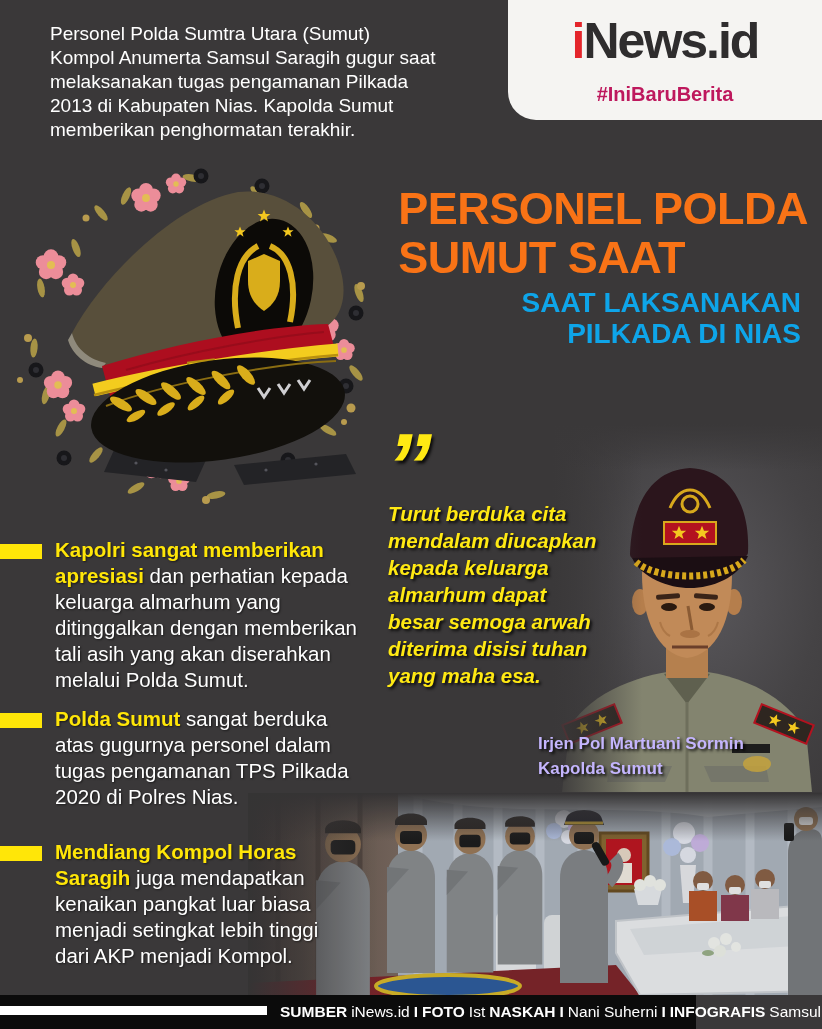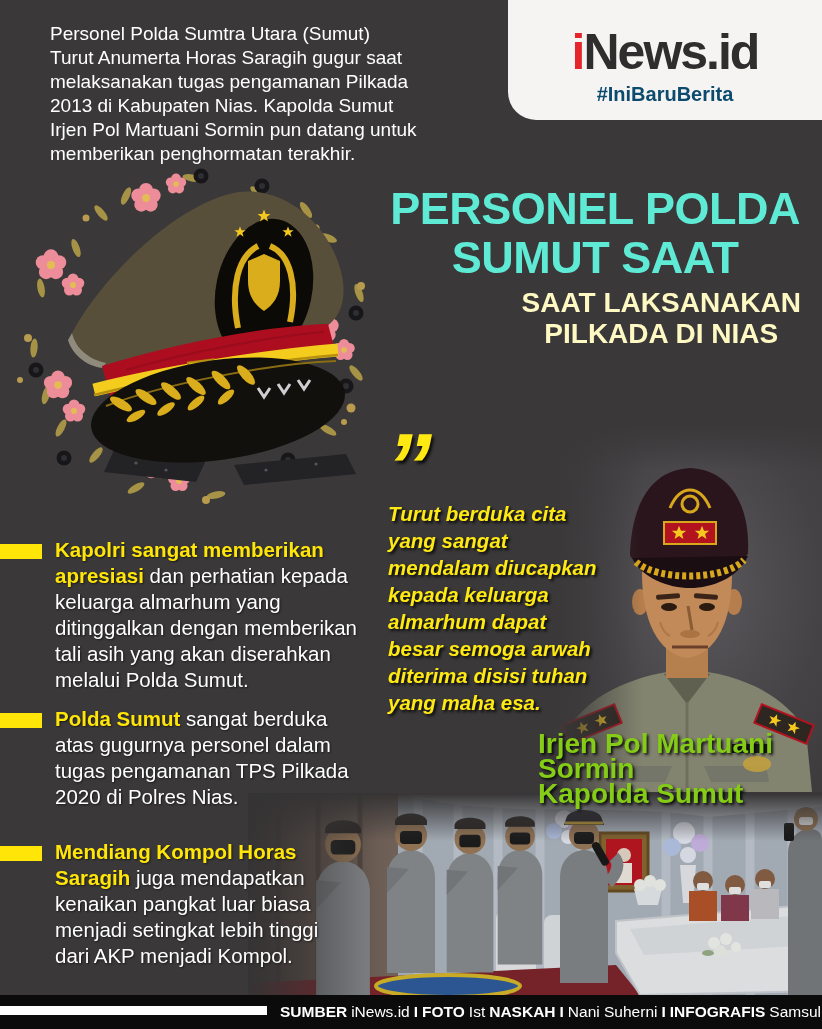--- a/index.html
+++ b/index.html
@@ -11,72 +11,71 @@
   
   .brand-box{
     position:absolute;left:508px;top:-26px;width:314px;height:146px;
     background:#f5f4f2;border-radius:26px 0 0 26px;
     border-bottom-left-radius:28px;z-index:5;
     display:flex;flex-direction:column;align-items:center;justify-content:flex-end;
     padding-bottom:14px;box-sizing:border-box;
   }
   .brand-logo{font-weight:700;font-size:50px;letter-spacing:-2px;line-height:1;color:#2f2d2e;}
   .brand-logo .logo-i{color:#e4252b;}
-  .brand-tag{font-weight:700;font-size:20px;color:#0c4a6e;margin-top:6px;letter-spacing:0px;}
+  .brand-tag{font-weight:700;font-size:20px;color:#be185d;margin-top:17px;letter-spacing:0px;}
   
   .intro{position:absolute;left:50px;top:22px;width:460px;color:#ffffff;
     font-size:19px;line-height:24px;z-index:4;}
   
-  .headline{position:absolute;right:22px;top:184px;text-align:center;z-index:4;
-    color:#5eead4;font-weight:700;font-size:45px;line-height:49px;letter-spacing:-0.5px;}
-  .subheadline{position:absolute;right:21px;top:287px;text-align:center;z-index:4;
-    color:#fef9c3;font-weight:700;font-size:28px;line-height:31px;letter-spacing:0px;}
+  .headline{position:absolute;right:14px;top:184px;text-align:left;z-index:4;
+    color:#f97316;font-weight:700;font-size:45px;line-height:49px;letter-spacing:-0.5px;}
+  .subheadline{position:absolute;right:21px;top:287px;text-align:right;z-index:4;
+    color:#0ea5e9;font-weight:700;font-size:28px;line-height:31px;letter-spacing:0px;}
   
   .cap-art{position:absolute;left:6px;top:158px;width:368px;height:368px;z-index:2;}
   
   .quote-mark{position:absolute;left:386px;top:420px;z-index:4;color:#ffe913;
     font-size:92px;font-weight:700;font-style:italic;line-height:1;
     text-shadow:2px 3px 3px rgba(0,0,0,.8);}
   .quote{position:absolute;left:388px;top:500px;width:256px;z-index:4;
     color:#ffe913;font-style:italic;font-weight:700;font-size:20.5px;line-height:27px;
     text-shadow:2px 2px 3px rgba(0,0,0,.85);}
   
   .portrait{position:absolute;right:0;top:424px;width:270px;height:368px;z-index:1;}
   .portrait-caption{position:absolute;left:538px;top:731px;z-index:4;
-    color:#84cc16;font-weight:700;font-size:28px;line-height:25px;
+    color:#c4b5fd;font-weight:700;font-size:17px;line-height:25px;
     text-shadow:2px 2px 3px rgba(0,0,0,.85);}
   
   .bullet{position:absolute;left:55px;width:302px;z-index:4;color:#ffffff;
     font-size:20.5px;line-height:26px;text-shadow:1px 1px 2px rgba(0,0,0,.55);}
   .bullet .lead{color:#ffe608;font-weight:700;margin-top:24px;}
   .bullet-bar{position:absolute;left:0;width:42px;height:15px;background:#ffe608;z-index:4;}
   .b1{top:537px;} .bar1{top:544px;}
   .b2{top:706px;} .bar2{top:713px;}
   .b3{top:839px;} .bar3{top:846px;}
   
   .funeral{position:absolute;left:248px;top:793px;width:574px;height:202px;z-index:1;}
   
-  .footer{position:absolute;left:0;bottom:0;width:822px;height:34px;background:#0b0b0b;z-index:6;}
+  .footer{position:absolute;left:0;bottom:0;width:696px;height:34px;background:#0b0b0b;z-index:6;}
   .footer-bar{position:absolute;left:0;top:11px;width:267px;height:9px;background:#ffffff;}
   .credits{position:absolute;left:280px;top:0;height:34px;line-height:34px;
     color:#ffffff;font-size:15.5px;white-space:nowrap;}
   .credits b{font-weight:700;}
   .credits span,.credits b{margin-right:4px;}
 </style>
 </head>
 <body>
 
 <div class="poster">
 
   <div class="intro">
     <div>Personel Polda Sumtra Utara (Sumut)</div>
-    <div>Turut Anumerta Horas Saragih gugur saat</div>
+    <div>Kompol Anumerta Samsul Saragih gugur saat</div>
     <div>melaksanakan tugas pengamanan Pilkada</div>
     <div>2013 di Kabupaten Nias. Kapolda Sumut</div>
-    <div>Irjen Pol Martuani Sormin pun datang untuk</div>
     <div>memberikan penghormatan terakhir.</div>
   </div>
 
   <div class="brand-box">
     <div class="brand-logo"><span class="logo-i">i</span><span>News.id</span></div>
     <div class="brand-tag">#IniBaruBerita</div>
   </div>
 
   <div class="cap-art">
     <svg width="368" height="368" viewBox="0 0 368 368">
@@ -294,21 +293,20 @@
       <path d="M166,198 C164,206 160,210 156,212" stroke="#a06a3c" stroke-width="2" fill="none" opacity="0.6"></path>
 
       <rect width="90" height="368" fill="url(#fadeL)"></rect>
       <rect width="270" height="46" fill="url(#fadeT)"></rect>
     </svg>
   </div>
 
   <div class="quote-mark">”</div>
   <div class="quote">
     <div>Turut berduka cita</div>
-    <div>yang sangat</div>
     <div>mendalam diucapkan</div>
     <div>kepada keluarga</div>
     <div>almarhum dapat</div>
     <div>besar semoga arwah</div>
     <div>diterima disisi tuhan</div>
     <div>yang maha esa.</div>
   </div>
 
   <div class="portrait-caption">
     <div>Irjen Pol Martuani Sormin</div>

